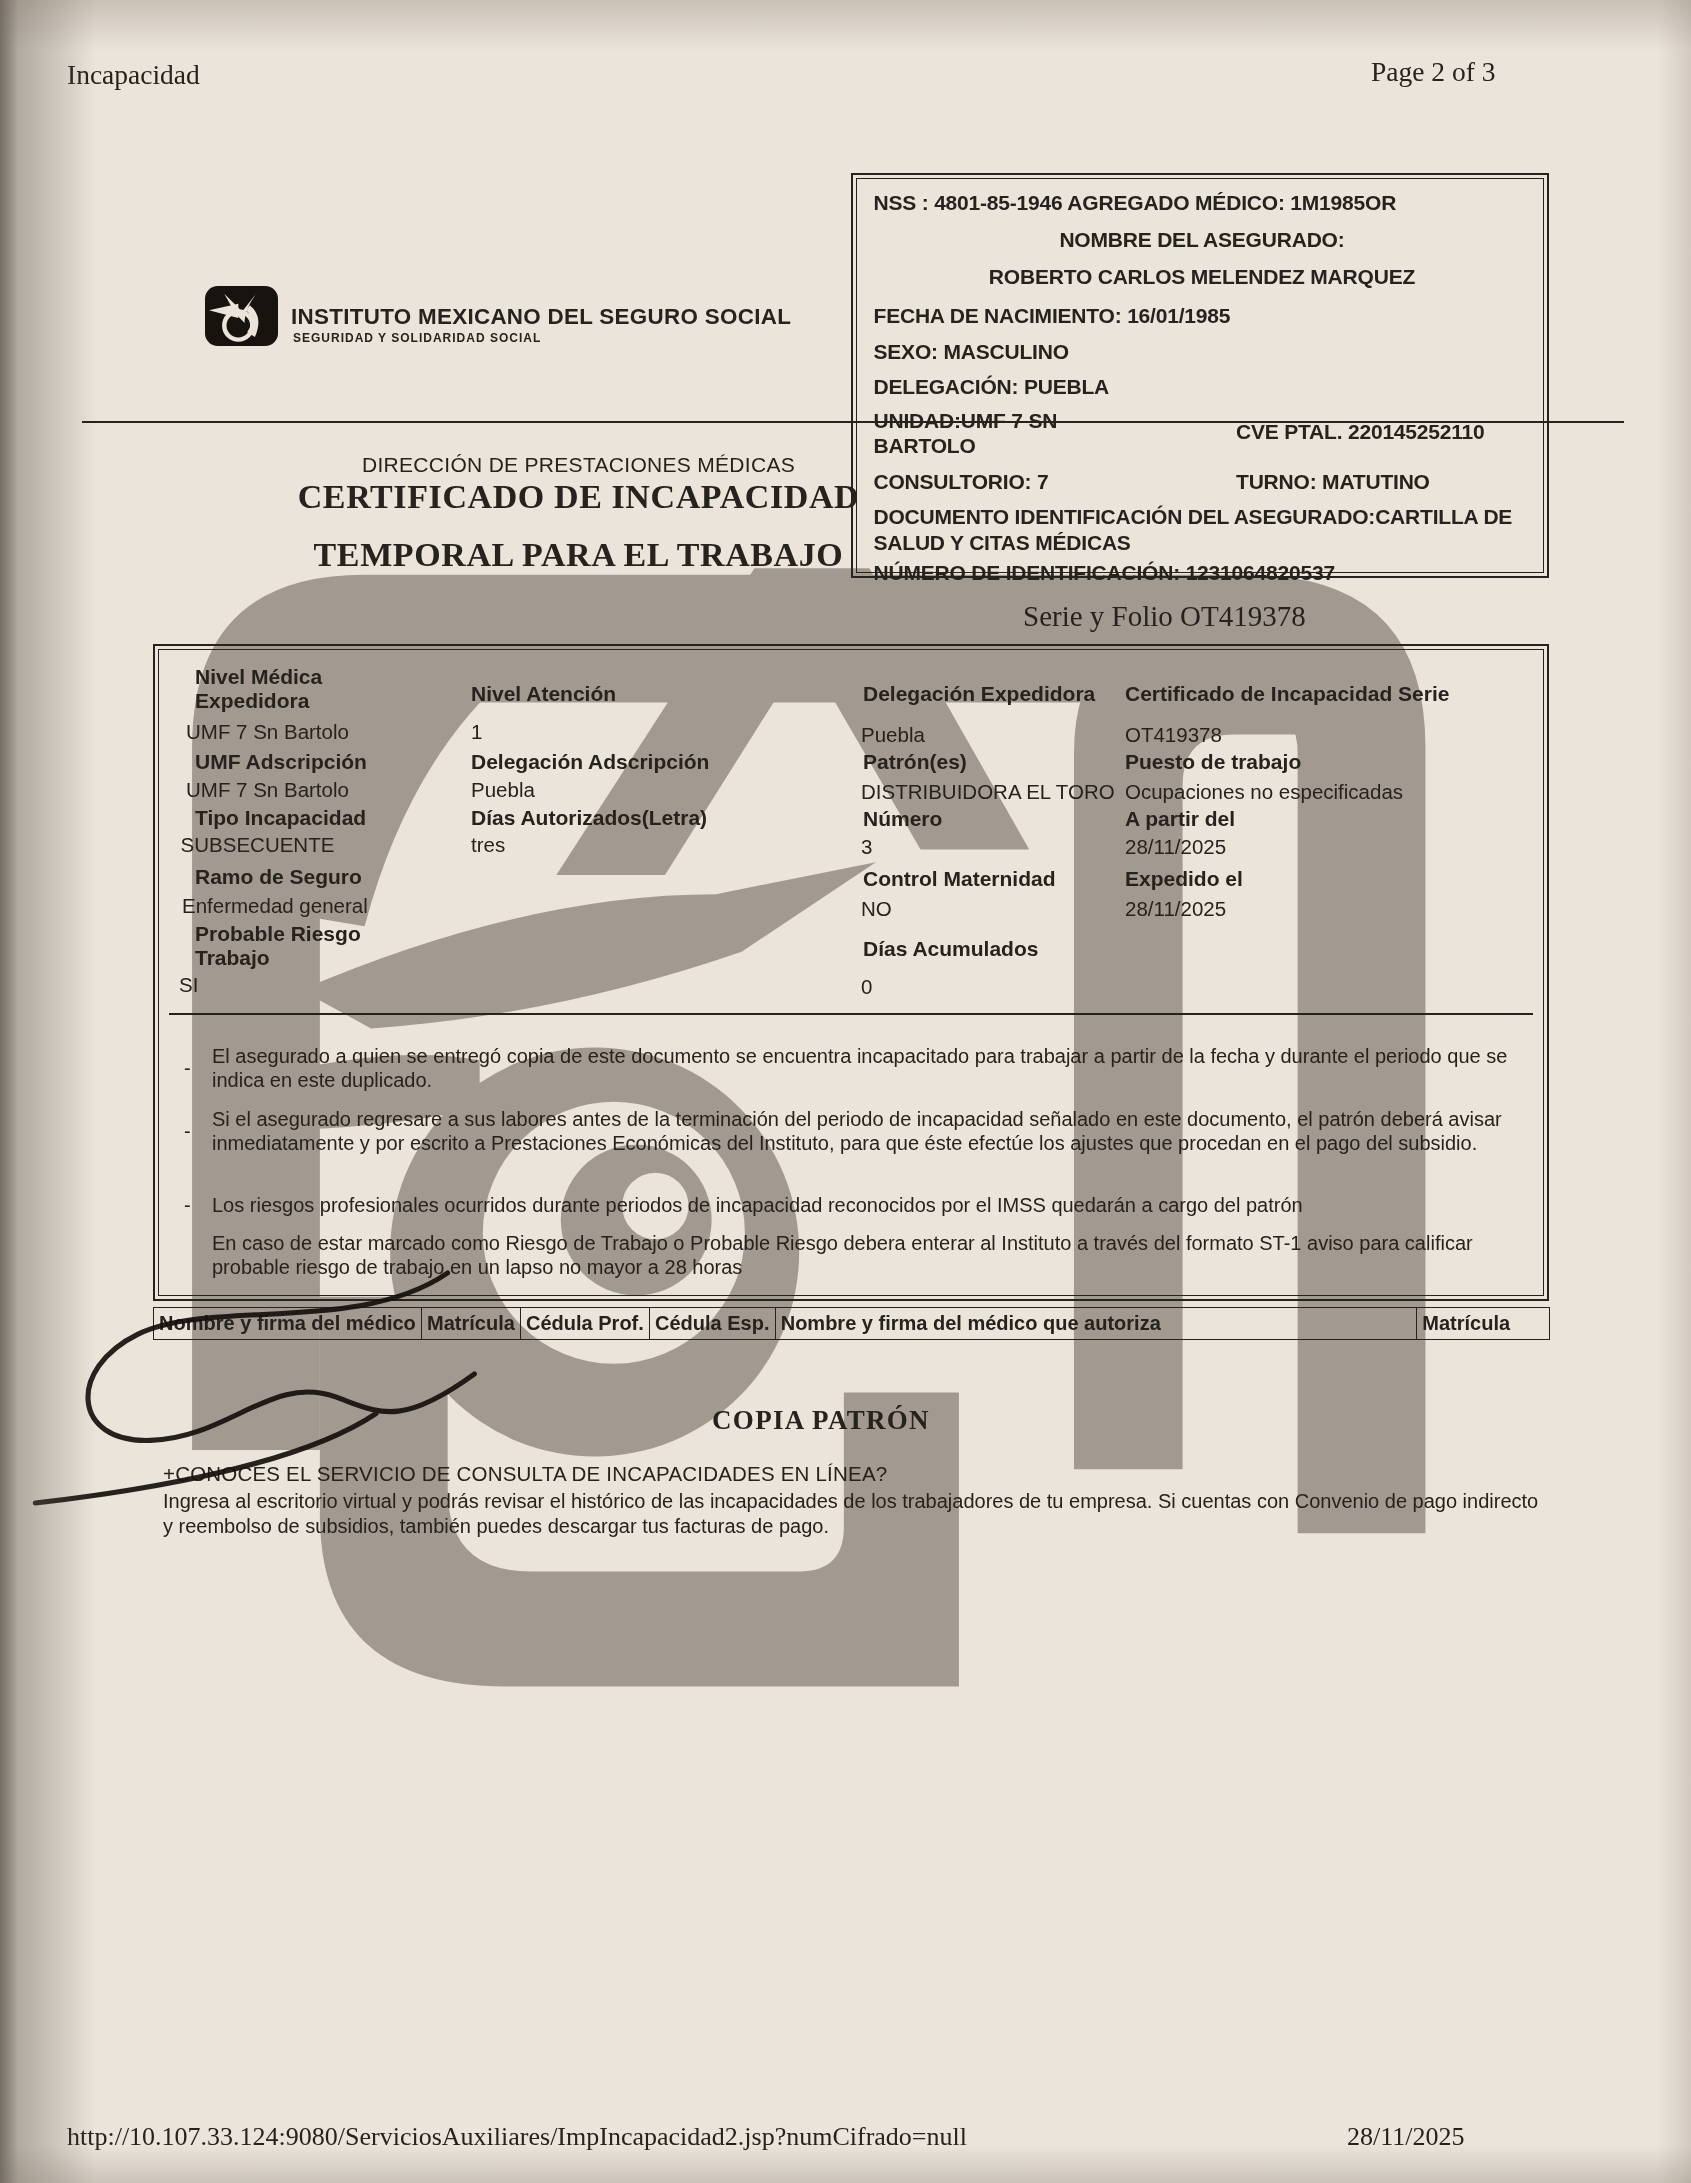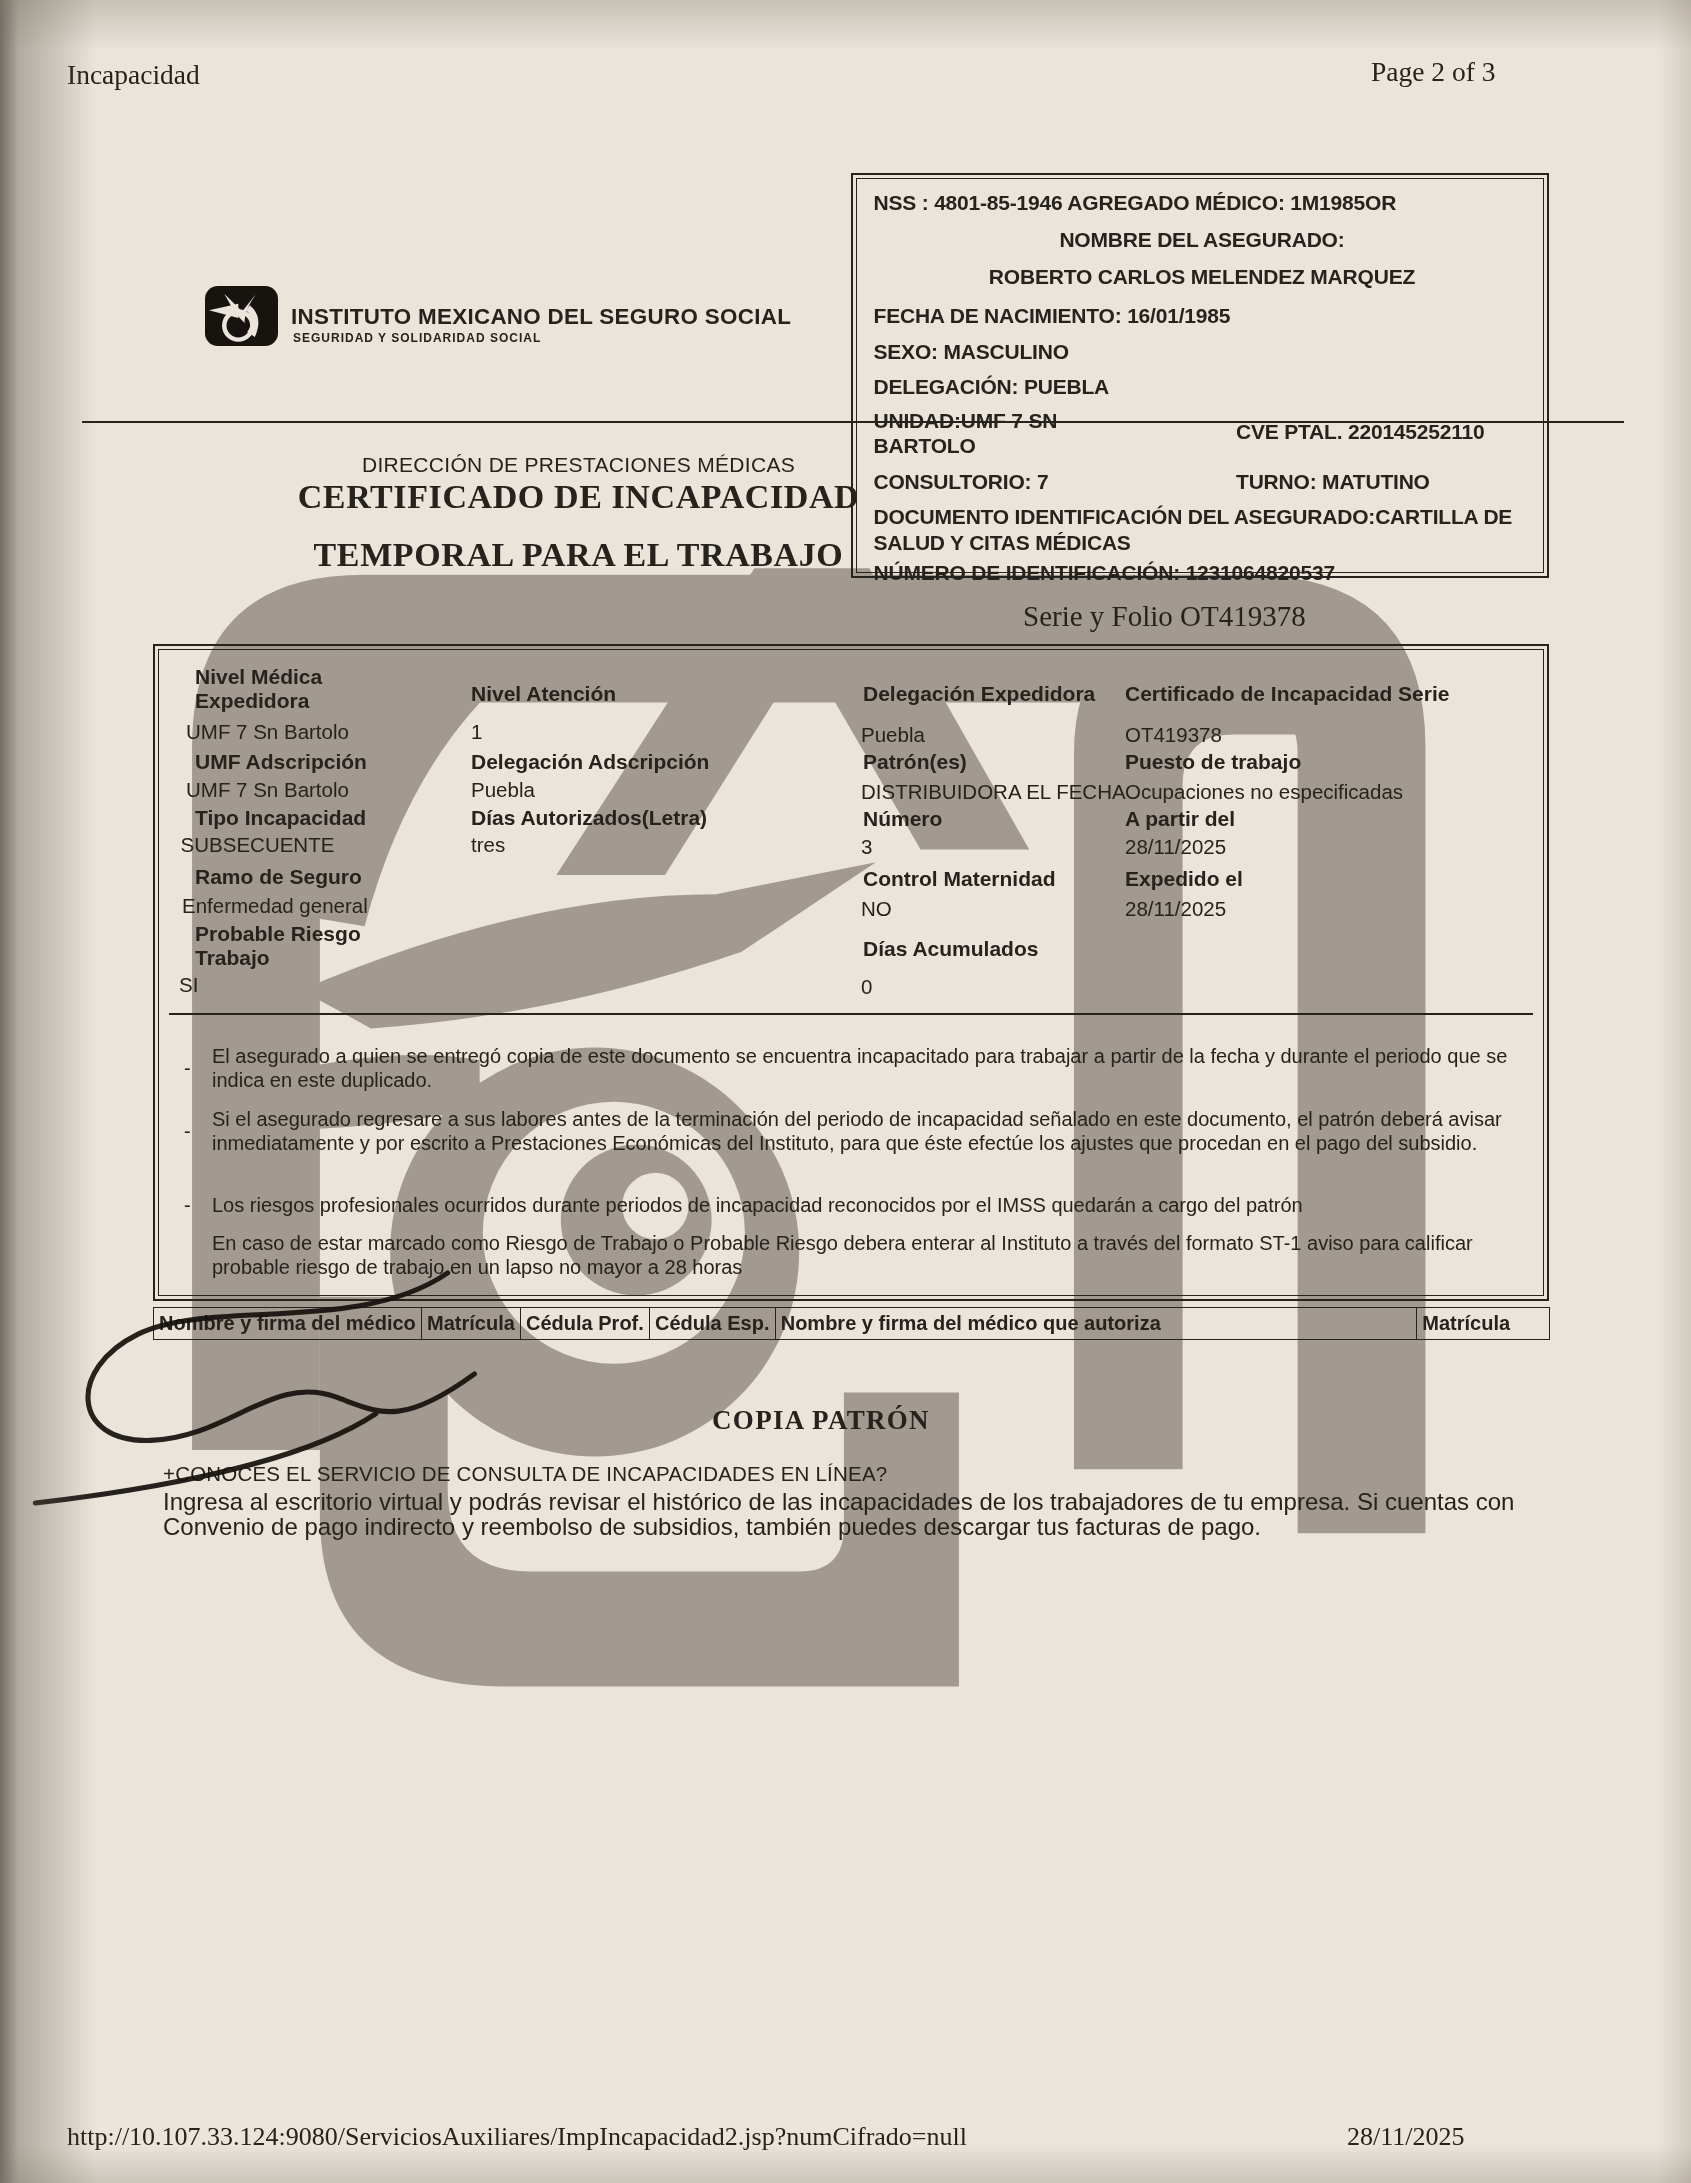--- a/index.html
+++ b/index.html
@@ -136,21 +136,21 @@
     <div class="abs flabel" style="left:316px;top:36px;">Nivel Atención</div>
     <div class="abs fvalue" style="left:316px;top:74px;">1</div>
     <div class="abs flabel" style="left:316px;top:104px;">Delegación Adscripción</div>
     <div class="abs fvalue" style="left:316px;top:132px;">Puebla</div>
     <div class="abs flabel" style="left:316px;top:160px;">Días Autorizados(Letra)</div>
     <div class="abs fvalue" style="left:316px;top:187px;">tres</div>
 
     <div class="abs flabel" style="left:708px;top:36px;">Delegación Expedidora</div>
     <div class="abs fvalue" style="left:706px;top:77px;">Puebla</div>
     <div class="abs flabel" style="left:708px;top:104px;">Patrón(es)</div>
-    <div class="abs fvalue" style="left:706px;top:134px;">DISTRIBUIDORA EL FECHA</div>
+    <div class="abs fvalue" style="left:706px;top:134px;">DISTRIBUIDORA EL TORO</div>
     <div class="abs flabel" style="left:708px;top:161px;">Número</div>
     <div class="abs fvalue" style="left:706px;top:189px;">3</div>
     <div class="abs flabel" style="left:708px;top:221px;">Control Maternidad</div>
     <div class="abs fvalue" style="left:706px;top:251px;">NO</div>
     <div class="abs flabel" style="left:708px;top:291px;">Días Acumulados</div>
     <div class="abs fvalue" style="left:706px;top:329px;">0</div>
 
     <div class="abs flabel" style="left:970px;top:36px;">Certificado de Incapacidad Serie</div>
     <div class="abs fvalue" style="left:970px;top:77px;">OT419378</div>
     <div class="abs flabel" style="left:970px;top:104px;">Puesto de trabajo</div>
@@ -189,21 +189,21 @@
       <th style="width:100px;">Cédula Esp.</th>
       <th style="width:700px;">Nombre y firma del médico que autoriza</th>
       <th style="width:131px;">Matrícula</th>
     </tr>
   </tbody>
     </table>
 
   <div class="abs content serif b ctr" style="left:153px;top:1405px;width:1336px;font-size:27px;letter-spacing:1.3px;">COPIA PATRÓN</div>
 
   <div class="abs content sans" style="left:163px;top:1462px;font-size:20.5px;letter-spacing:0.2px;">+CONOCES EL SERVICIO DE CONSULTA DE INCAPACIDADES EN LÍNEA?</div>
-  <div class="abs content sans" style="left:163px;top:1489px;width:1390px;font-size:24px;line-height:25px;">Ingresa al escritorio virtual y podrás revisar el histórico de las incapacidades de los trabajadores de tu empresa. Si cuentas con Convenio de pago indirecto y reembolso de subsidios, también puedes descargar tus facturas de pago.</div>
+  <div class="abs content sans" style="left:163px;top:1489px;width:1390px;font-size:20px;line-height:25px;">Ingresa al escritorio virtual y podrás revisar el histórico de las incapacidades de los trabajadores de tu empresa. Si cuentas con Convenio de pago indirecto y reembolso de subsidios, también puedes descargar tus facturas de pago.</div>
 
   <svg id="signature-svg" class="abs" viewBox="0 0 2647 3416">
     <g fill="none" stroke="#15110d" stroke-width="8" stroke-linecap="round" opacity=".92">
       <path d="M700,1992 C560,2088 330,2032 215,2088 C105,2142 112,2258 235,2254 C358,2250 425,2150 525,2186 C592,2210 625,2235 742,2150"></path>
       <path d="M588,2212 C468,2292 228,2332 55,2352"></path>
     </g>
   </svg>
 
   <div class="abs content serif" style="left:67px;top:2122px;font-size:26px;">http://10.107.33.124:9080/ServiciosAuxiliares/ImpIncapacidad2.jsp?numCifrado=null</div>
   <div class="abs content serif" style="left:1347px;top:2122px;font-size:26px;">28/11/2025</div>

